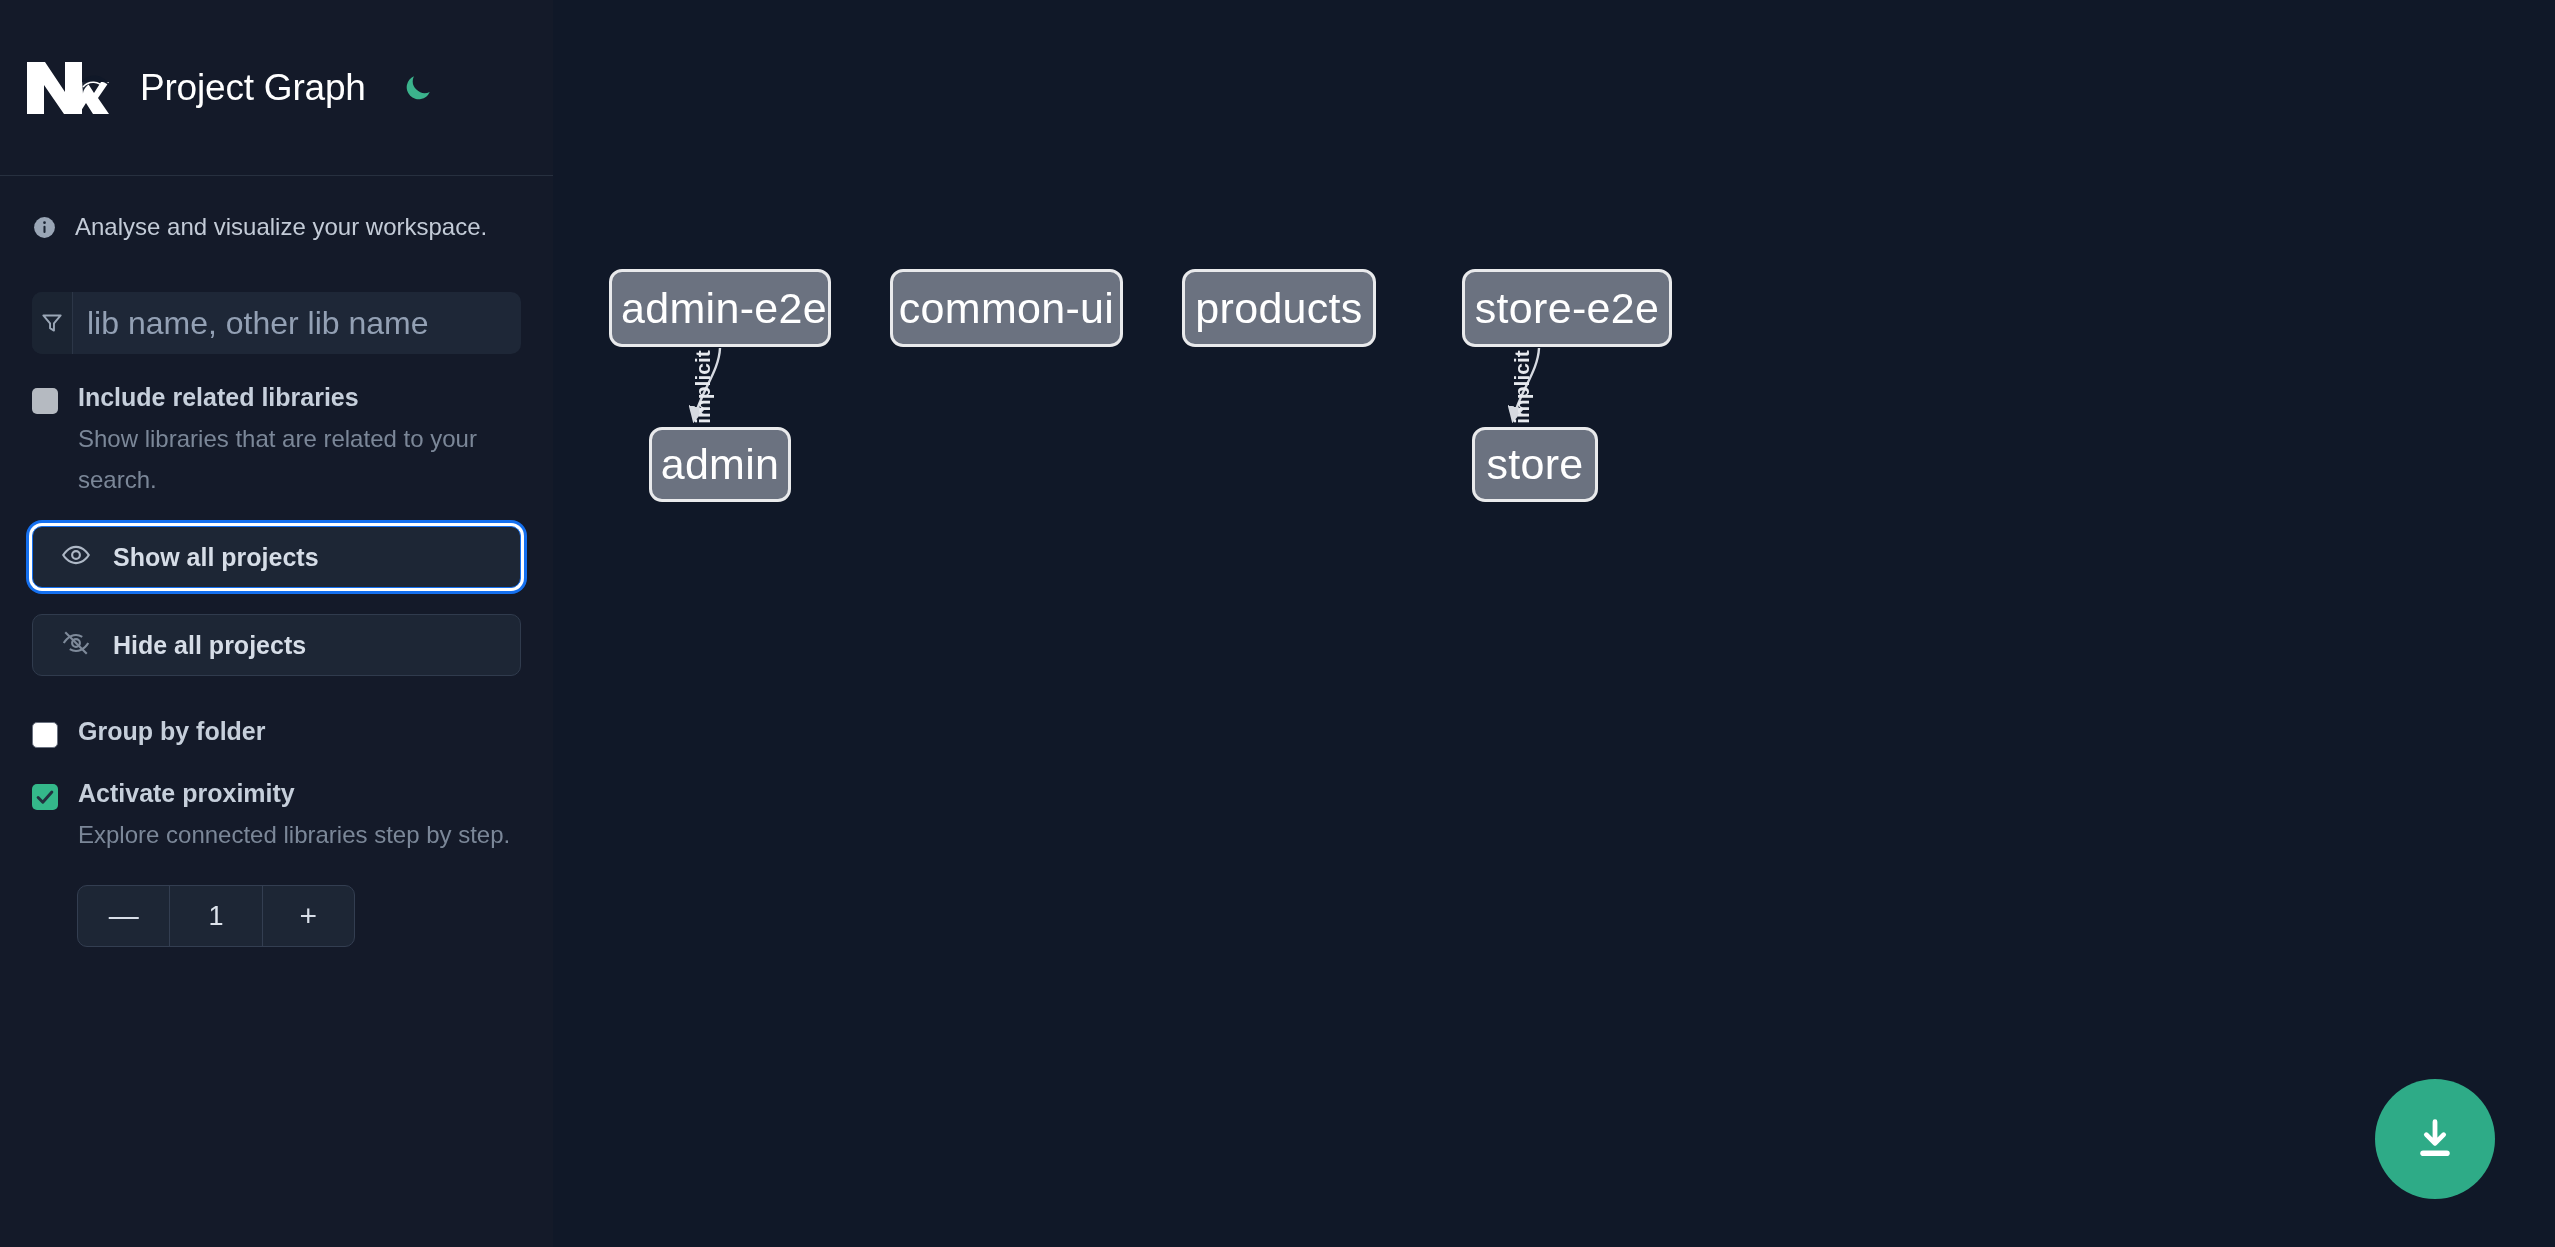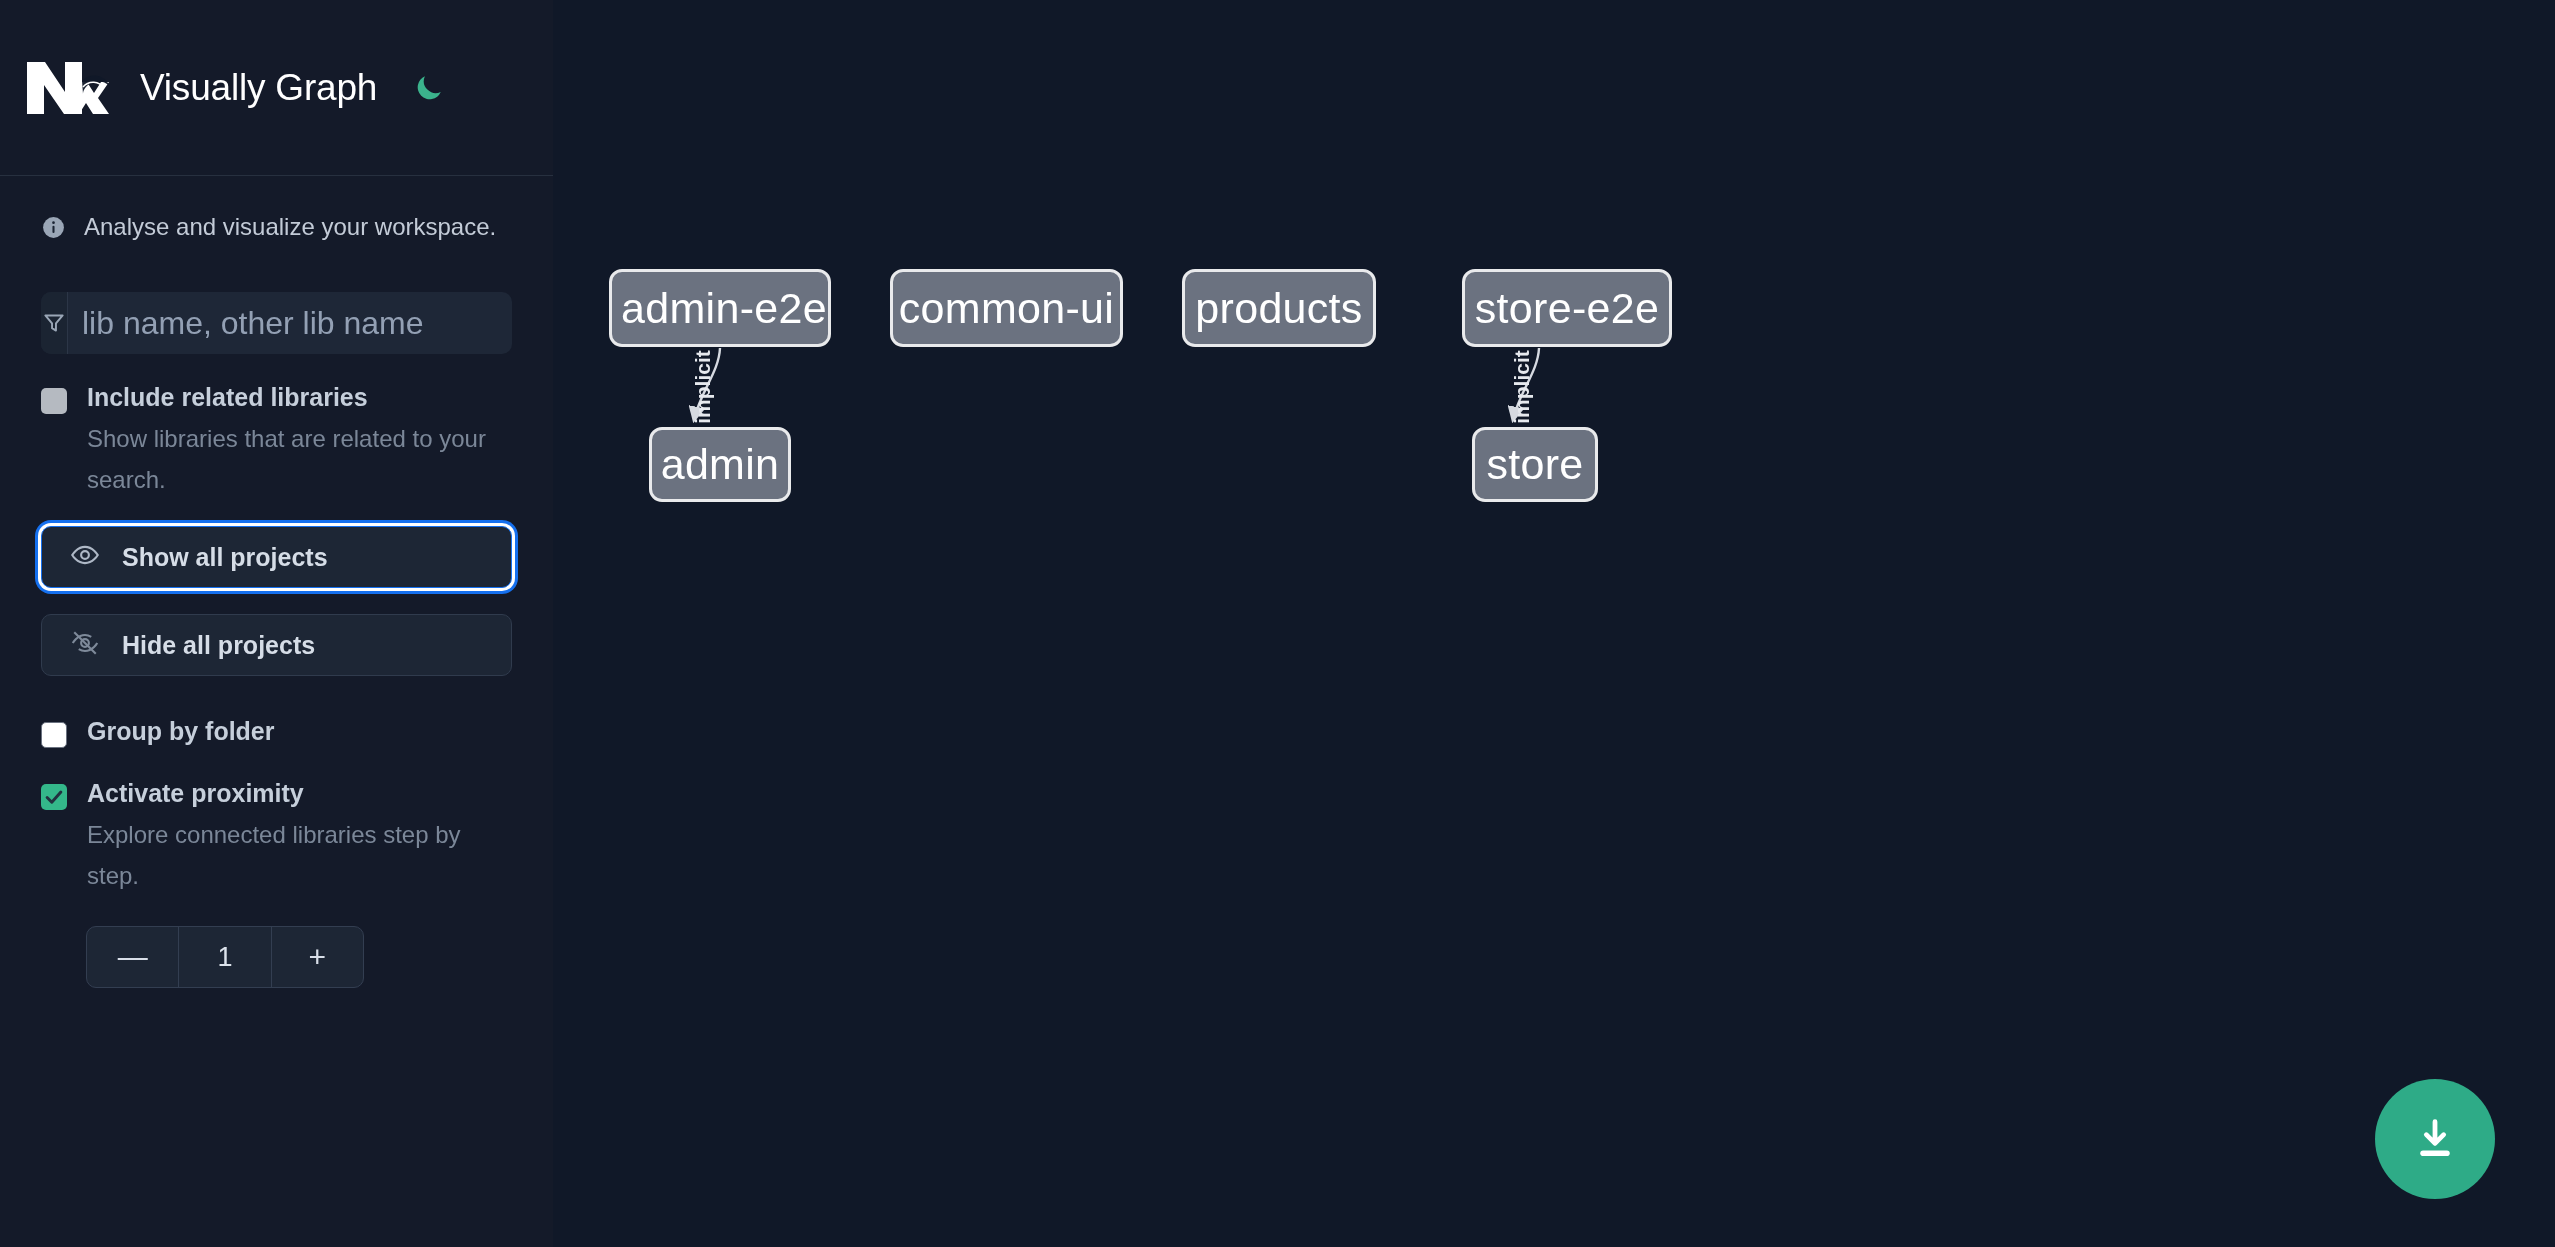--- a/index.html
+++ b/index.html
@@ -34,21 +34,21 @@
     letter-spacing: -0.2px;
     white-space: nowrap;
   }
   .theme-toggle {
     margin-left: 30px;
     width: 44px; height: 44px;
     display: flex; align-items: center; justify-content: center;
     cursor: pointer;
   }
 
-  .sb-body { padding: 0 41px; }
+  .sb-body { padding: 0 32px; }
 
   .tagline {
     display: flex; align-items: center;
     height: 70px;
     margin-top: 16px;
     gap: 18px;
   }
   .info-icon { flex: 0 0 25px; width: 25px; height: 25px; }
   .tagline-text {
     color: #c3cbd7;
@@ -215,21 +215,21 @@
 
     <div class="sb-header">
       <span class="nx-logo">
         <svg viewBox="0 0 86 64" width="86" height="64" aria-hidden="true">
           <path fill="#ffffff" d="M3 6 h18 l20 30 V6 h17 v52 H40 L20 29 v29 H3 Z"></path>
           <path fill="#ffffff" d="M47 26 h16 l7 11 7 -11 h8 l-11 16 11 16 h-16 l-7 -11 -7 11 h-8 l11 -16 z"></path>
           <path fill="#101828" d="M58 25 c10 -10 24 -5 28 6 c-6 -7 -15 -8 -22 -2 c-4 3 -5 7 -5 9 z" opacity="0.95"></path>
           <path fill="none" stroke="#ffffff" stroke-width="1.5" d="M59 31 c6 -7 16 -6 21 1"></path>
         </svg>
       </span>
-      <div class="app-title">Visually Graph</div>
+      <div class="app-title">Project Graph</div>
       <div class="theme-toggle">
         <svg width="34" height="34" viewBox="0 0 24 24" aria-hidden="true">
           <path fill="#3bb38c" d="M20.3 14.9A8.5 8.5 0 0 1 9.1 3.7 8.5 8.5 0 1 0 20.3 14.9z"></path>
         </svg>
       </div>
     </div>
 
     <div class="sb-body">
 
       <div class="tagline">

